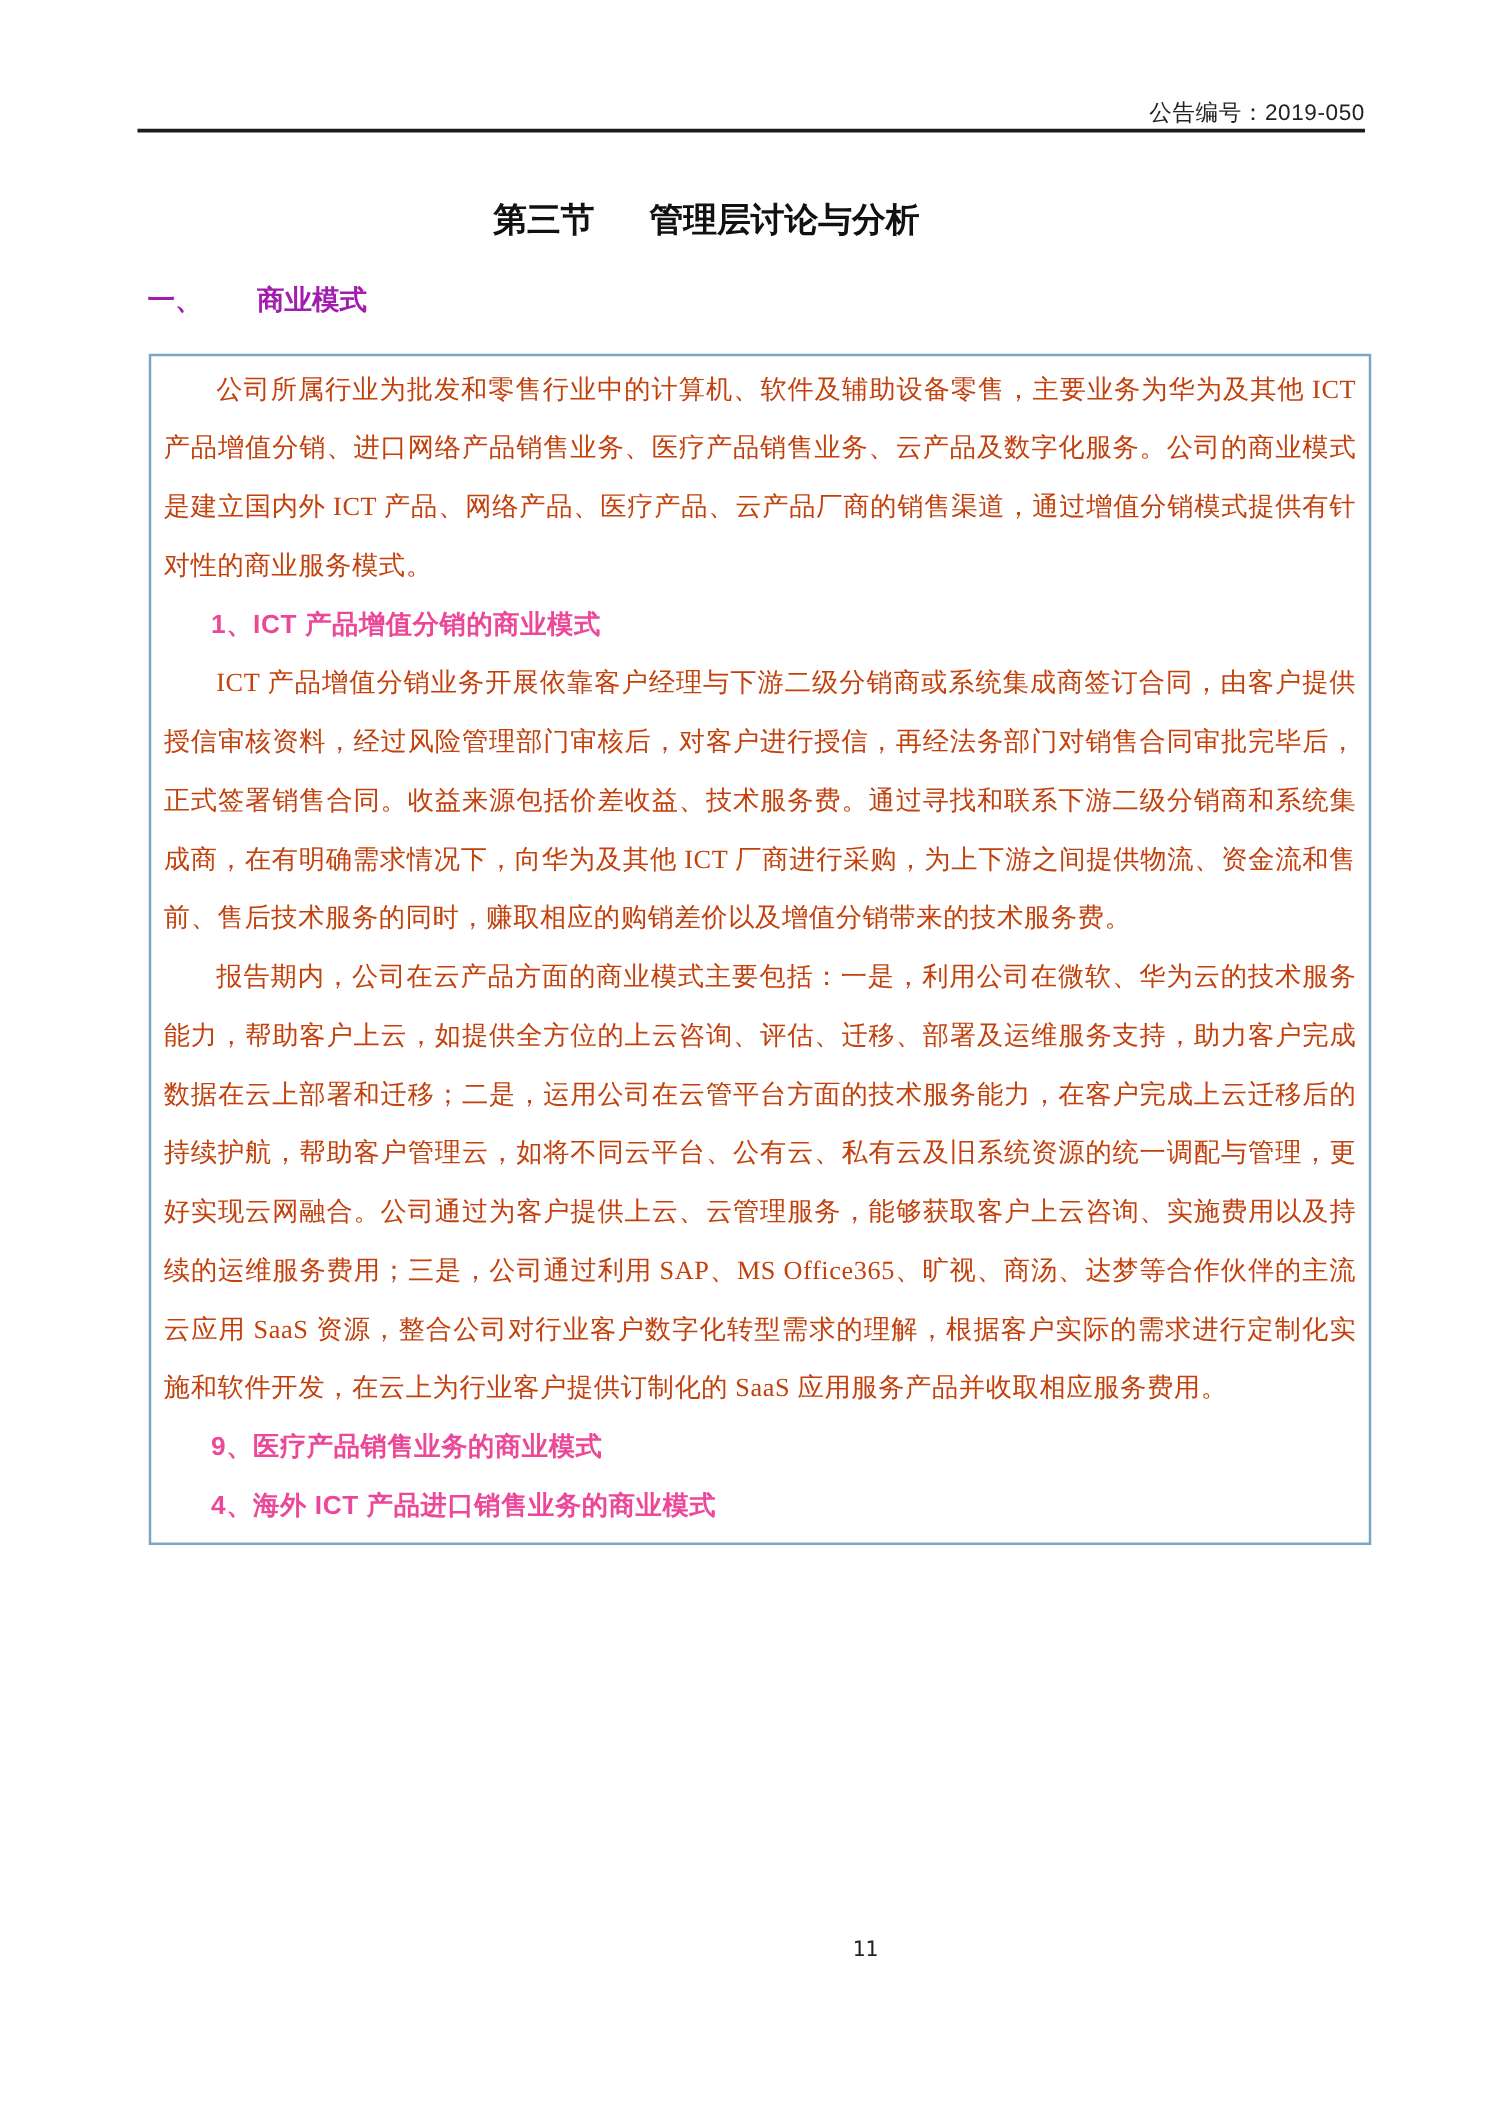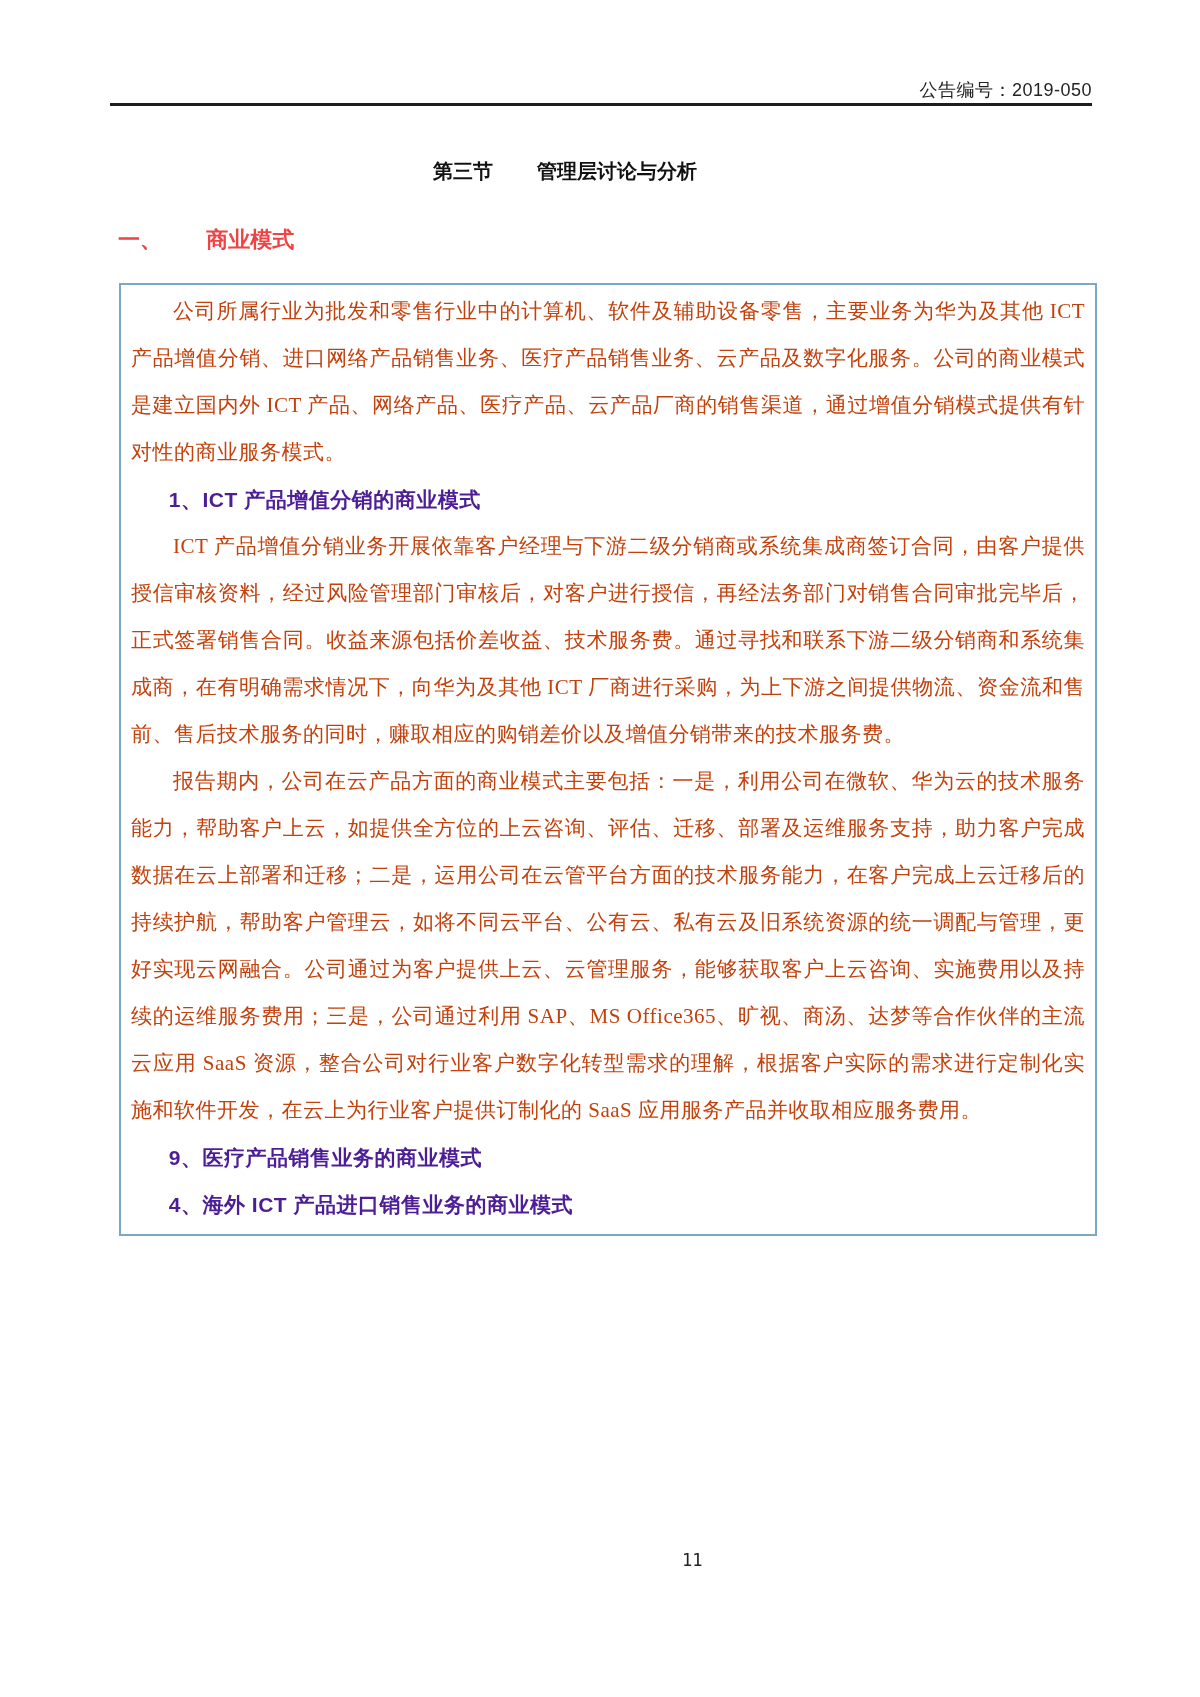--- a/index.html
+++ b/index.html
@@ -37,36 +37,36 @@
     border-top: 3px solid #1c1c1c;
   }
   .doc-title {
     position: absolute;
     top: 158px;
     left: 0;
     width: 1130px;
     text-align: center;
     font-family: "Liberation Sans", sans-serif;
     font-weight: 700;
-    font-size: 20px;
+    font-size: 27px;
     color: #111111;
     white-space: nowrap;
   }
   .doc-title .gap {
     display: inline-block;
     width: 44px;
   }
   .section-heading {
     position: absolute;
     top: 225px;
     left: 118px;
-    font-family: Liberation Sans, sans-serif;
+    font-family: Liberation Serif, serif;
     font-weight: 700;
     font-size: 22px;
-    color: #ef4444;
+    color: #a21caf;
   }
   .section-heading .num {
     display: inline-block;
   }
   .section-heading .txt {
     display: inline-block;
     margin-left: 38px;
   }
   .content-box {
     position: absolute;
@@ -87,21 +87,21 @@
     letter-spacing: 0.5px;
     color: #c2410c;
   }
   .content-box p.body {
     font-family: "Liberation Serif", "DejaVu Serif", serif;
     text-indent: 2em;
   }
   .content-box p.subheading {
     font-family: "Liberation Sans", sans-serif;
     font-weight: 700;
-    color: #4c1d95;
+    color: #ec4899;
     text-indent: 1.8em;
   }
   .page-number {
     position: absolute;
     top: 1550px;
     left: 682px;
     font-family: "DejaVu Sans Mono", monospace;
     font-size: 17px;
     color: #222222;
   }

